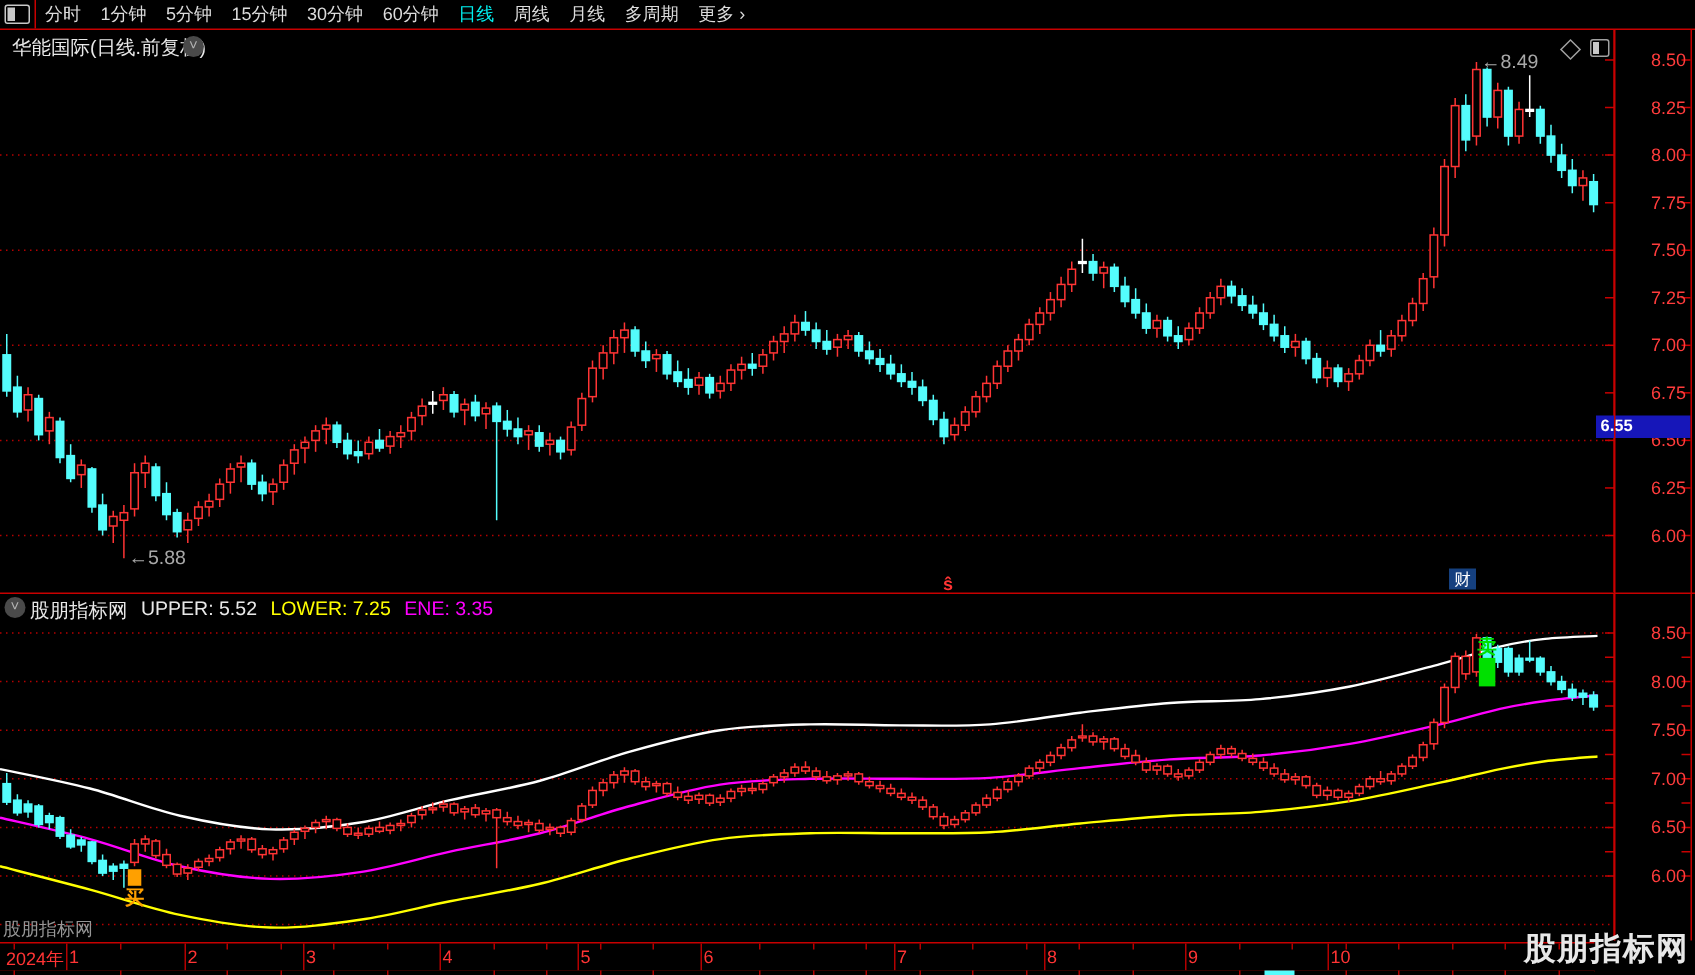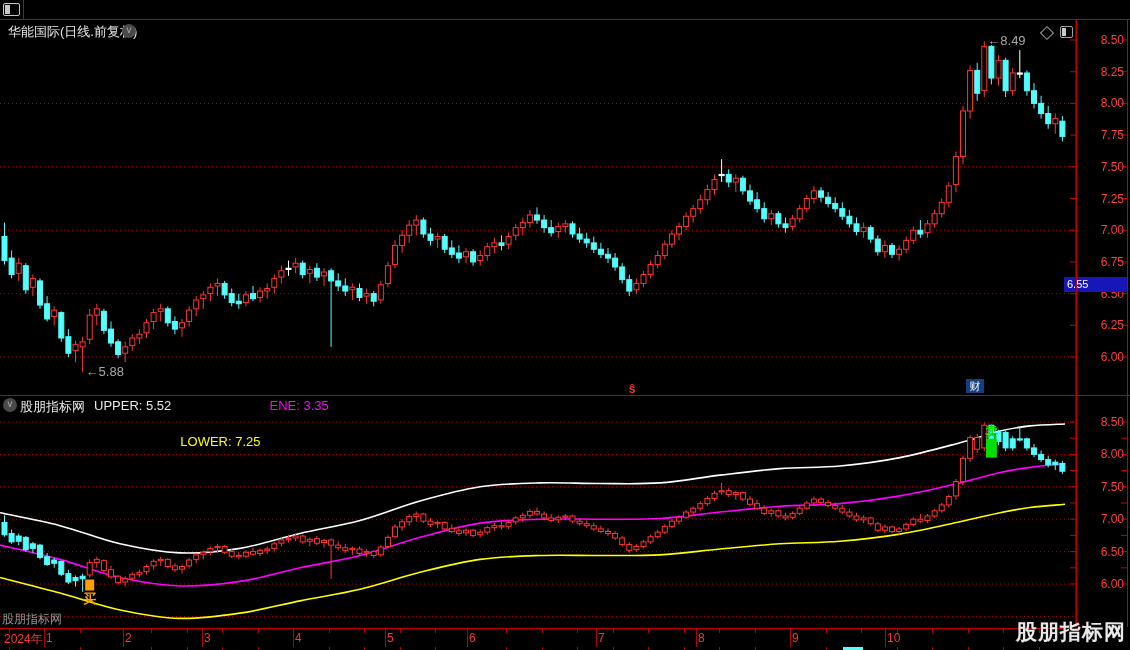--- a/index.html
+++ b/index.html
@@ -30,24 +30,24 @@
         color:#b4b4b4;font-size:10px;line-height:13px;text-align:center;}
   #title-chev{left:122px;top:24px;}
   #sub-chev{left:3px;top:398px;}
   #diamond-ic{position:absolute;left:1042px;top:28px;width:8px;height:8px;
               border:1px solid #a0a0a0;transform:rotate(45deg);}
   #panel-ic{position:absolute;left:1060px;top:26px;width:11px;height:10px;
             border:1px solid #a0a0a0;border-radius:2px;}
   #panel-ic::before{content:"";position:absolute;left:1px;top:1px;width:4px;height:8px;background:#c8c8c8;}
   
   #sub-header{position:absolute;left:20px;top:398px;font-size:13px;display:flex;gap:9px;}
-  #sub-header .w{color:#e8e8e8;} #sub-header .y{color:#ffff00;margin-top:36px;} #sub-header .m{color:#ff00ff;}
+  #sub-header .w{color:#e8e8e8;} #sub-header .y{color:#ffff00;} #sub-header .m{color:#ff00ff;}
   
   #price-box{position:absolute;left:1064px;top:277px;width:60px;height:15px;background:#1616b9;
-             color:#fff;font-size:11px;line-height:15px;padding-left:3px;}
+             color:#fff;font-size:11px;line-height:15px;padding-left:3px;font-weight:bold;}
   
   #future-note{position:absolute;left:2px;top:611px;color:#969696;font-size:12px;}
   #timeline{position:absolute;left:0;top:628px;width:1063px;height:18px;background:#000;
             border-top:1px solid #c80000;border-bottom:1px solid #c80000;}
   #timeline .ylab{position:absolute;left:4px;top:2px;color:#ff3434;font-size:12px;}
   #timeline .mlab{position:absolute;top:2px;color:#ff3434;font-size:12px;}
   #timeline .msep{position:absolute;top:0;width:1px;height:18px;background:#b40000;}
   #timeline .wtick{position:absolute;top:0;width:1px;height:4px;background:#b40000;}
   #strip{position:absolute;left:0;top:647px;width:1063px;height:3px;background:#000;}
   #strip .wtick{position:absolute;top:0;width:1px;height:3px;background:#b40000;}
@@ -57,20 +57,33 @@
   #wm2{color:#e0e0e0;font-size:18px;font-weight:bold;}
 </style>
 </head>
 <body>
 
 <div id="screen">
 
   <div id="menubar">
     <div id="mb-icon"></div>
     <div id="mb-sep"></div>
+    <div id="menu-left">
+        <span class="mi">分时</span>
+        <span class="mi">1分钟</span>
+        <span class="mi">5分钟</span>
+        <span class="mi">15分钟</span>
+        <span class="mi">30分钟</span>
+        <span class="mi">60分钟</span>
+        <span class="mi active">日线</span>
+        <span class="mi">周线</span>
+        <span class="mi">月线</span>
+        <span class="mi">多周期</span>
+        <span class="mi">更多 ›</span>
+      </div>
   </div>
 
   <svg id="main-svg" width="1130" height="375">
       <line x1="0" y1="83.4" x2="1076" y2="83.4" stroke="#b40000" stroke-dasharray="1 3"></line>
       <line x1="0" y1="146.8" x2="1076" y2="146.8" stroke="#b40000" stroke-dasharray="1 3"></line>
       <line x1="0" y1="210.2" x2="1076" y2="210.2" stroke="#b40000" stroke-dasharray="1 3"></line>
       <line x1="0" y1="273.6" x2="1076" y2="273.6" stroke="#b40000" stroke-dasharray="1 3"></line>
       <line x1="0" y1="337" x2="1076" y2="337" stroke="#b40000" stroke-dasharray="1 3"></line>
       <line x1="1076" y1="0" x2="1076" y2="375" stroke="#c80000"></line>
       <line x1="1070" y1="20" x2="1076" y2="20" stroke="#c80000"></line>

